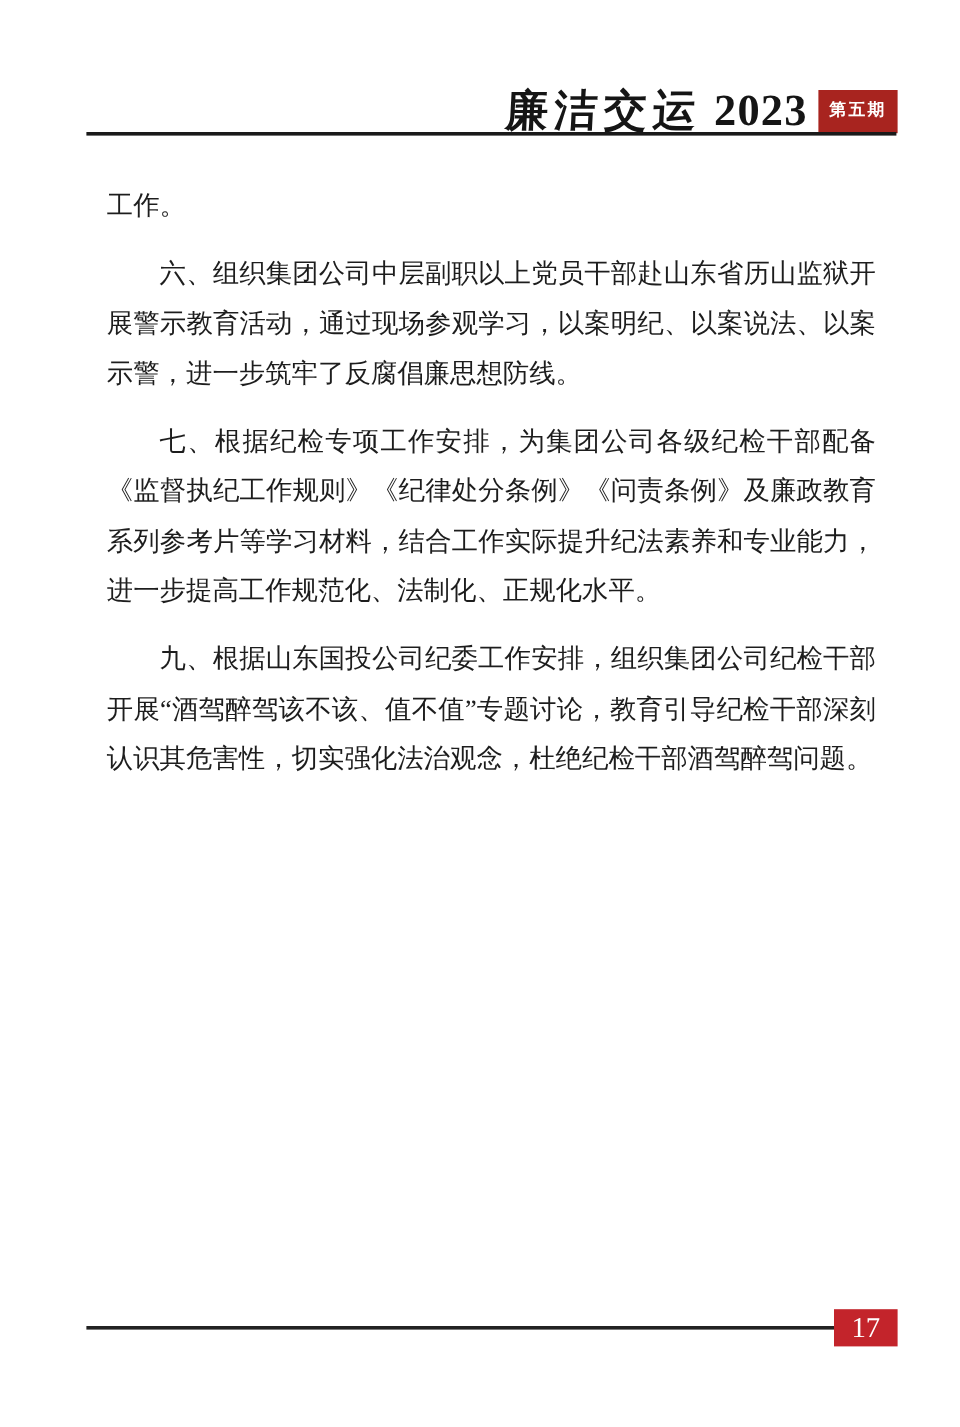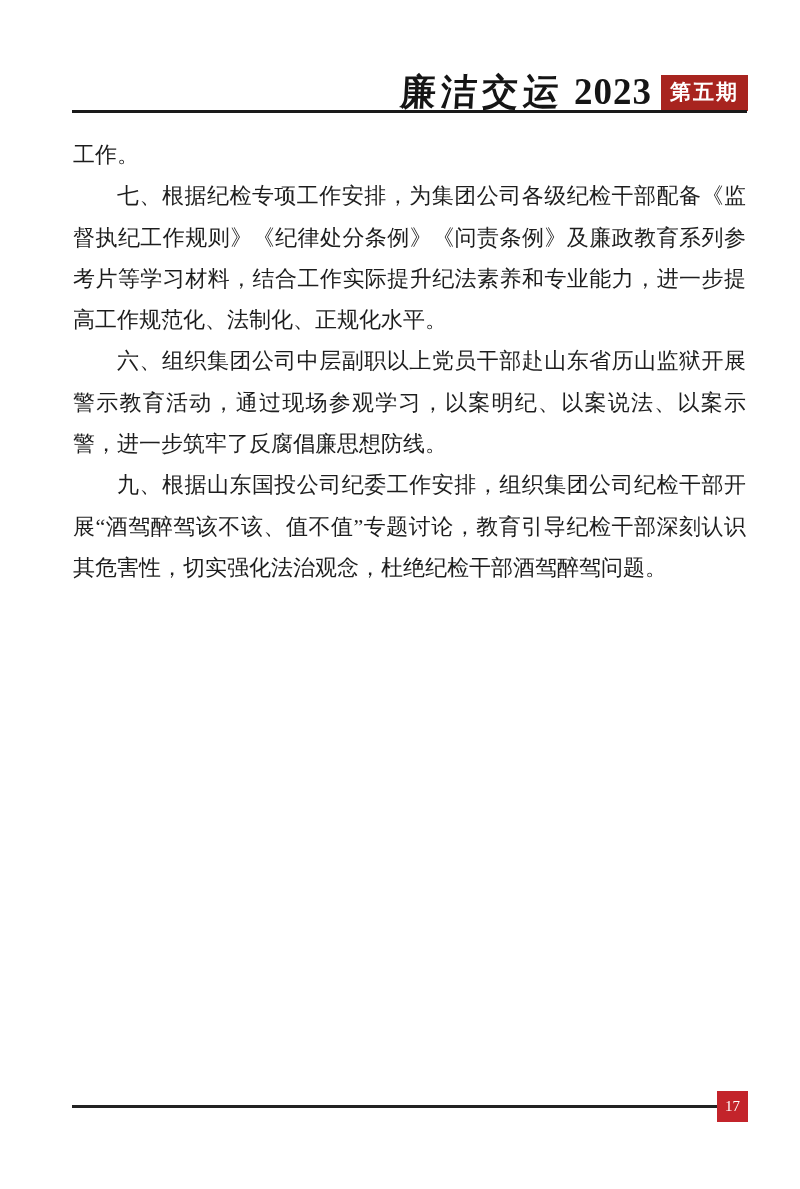--- a/index.html
+++ b/index.html
@@ -43,21 +43,21 @@
     letter-spacing: 1px;
     text-align: right;
   }
   .issue-badge {
     display: flex;
     align-items: center;
     justify-content: center;
     height: 28px;
     padding: 4px 9px;
     color: #ffffff;
-    font-size: 21px;
+    font-size: 14px;
     font-weight: 700;
     letter-spacing: 2px;
     line-height: 1;
   }
   .header-rule {
     position: absolute;
     left: 72px;
     right: 53px;
     top: 110px;
     height: 3px;
@@ -69,69 +69,69 @@
     left: 73px;
     right: 54px;
     top: 134px;
     color: #1d1d1d;
     font-size: 22px;
     line-height: 41.3px;
     text-align: justify;
     text-justify: inter-character;
   }
   .doc-body p {
-    margin: 0;
+    margin: 16px;
     padding: 0;
     text-indent: 2em;
   }
   .doc-body p.continuation {
     text-indent: 0;
   }
   
   .footer-rule {
     position: absolute;
     left: 72px;
     top: 1105px;
     width: 645px;
     height: 2.5px;
     background: #222222;
   }
   .page-number-badge {
     position: absolute;
     top: 1091px;
     right: 52px;
-    width: 31px;
+    width: 53px;
     height: 31px;
     display: flex;
     align-items: center;
     justify-content: center;
     color: #ffffff;
-    font-size: 15px;
+    font-size: 24px;
     line-height: 1;
   }
 </style>
 </head>
 <body>
 
 <div class="page">
 
   <div class="header-row">
     <div class="journal-title">
       <span class="cn">廉洁交运</span>
       <span class="year">2023</span>
     </div>
     <div class="issue-badge" style="background-color: rgb(168, 36, 31);">第五期</div>
   </div>
 
   <div class="header-rule"></div>
 
   <div class="doc-body">
     <p class="continuation">工作。</p>
+    <p>六、组织集团公司中层副职以上党员干部赴山东省历山监狱开展警示教育活动，通过现场参观学习，以案明纪、以案说法、以案示警，进一步筑牢了反腐倡廉思想防线。</p>
     <p>七、根据纪检专项工作安排，为集团公司各级纪检干部配备《监督执纪工作规则》《纪律处分条例》《问责条例》及廉政教育系列参考片等学习材料，结合工作实际提升纪法素养和专业能力，进一步提高工作规范化、法制化、正规化水平。</p>
-    <p>六、组织集团公司中层副职以上党员干部赴山东省历山监狱开展警示教育活动，通过现场参观学习，以案明纪、以案说法、以案示警，进一步筑牢了反腐倡廉思想防线。</p>
     <p>九、根据山东国投公司纪委工作安排，组织集团公司纪检干部开展“酒驾醉驾该不该、值不值”专题讨论，教育引导纪检干部深刻认识其危害性，切实强化法治观念，杜绝纪检干部酒驾醉驾问题。</p>
   </div>
 
   <div class="footer-rule"></div>
 
   <div class="page-number-badge" style="background-color: rgb(195, 36, 43);">17</div>
 
 </div>
 
 </body></html>

